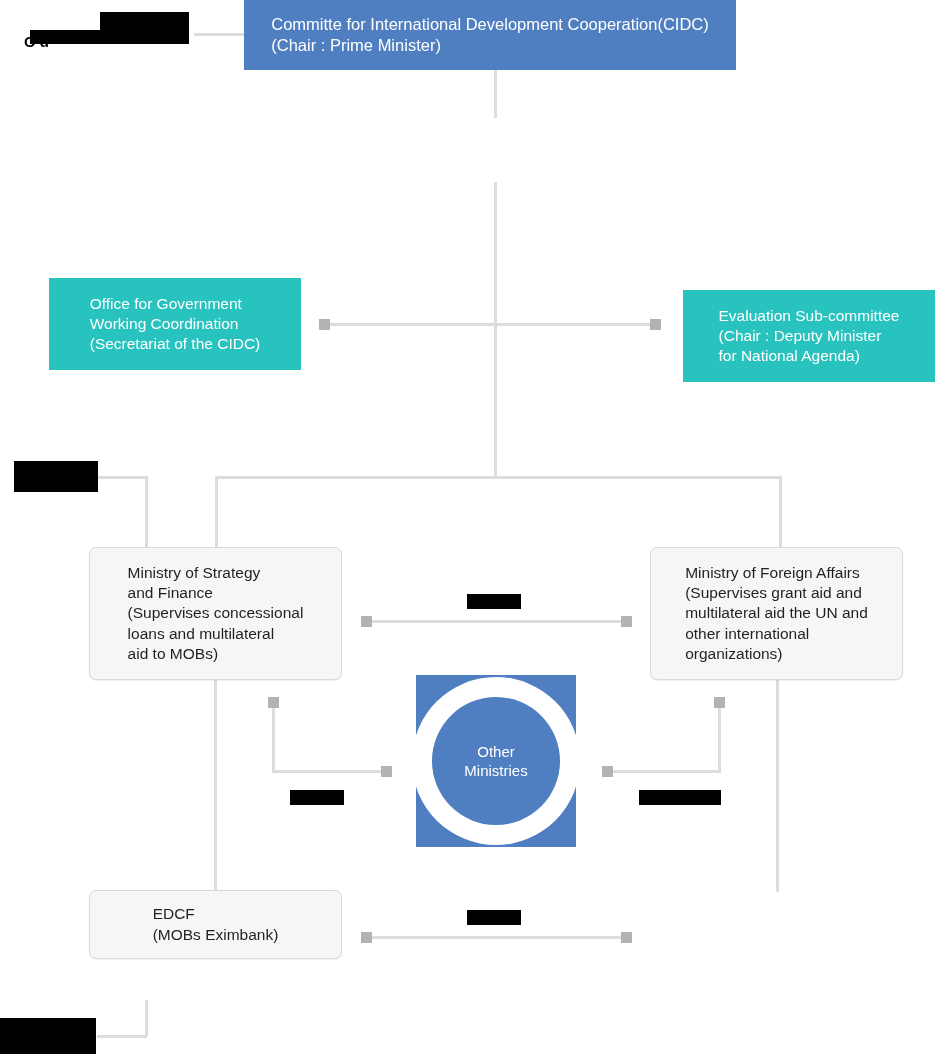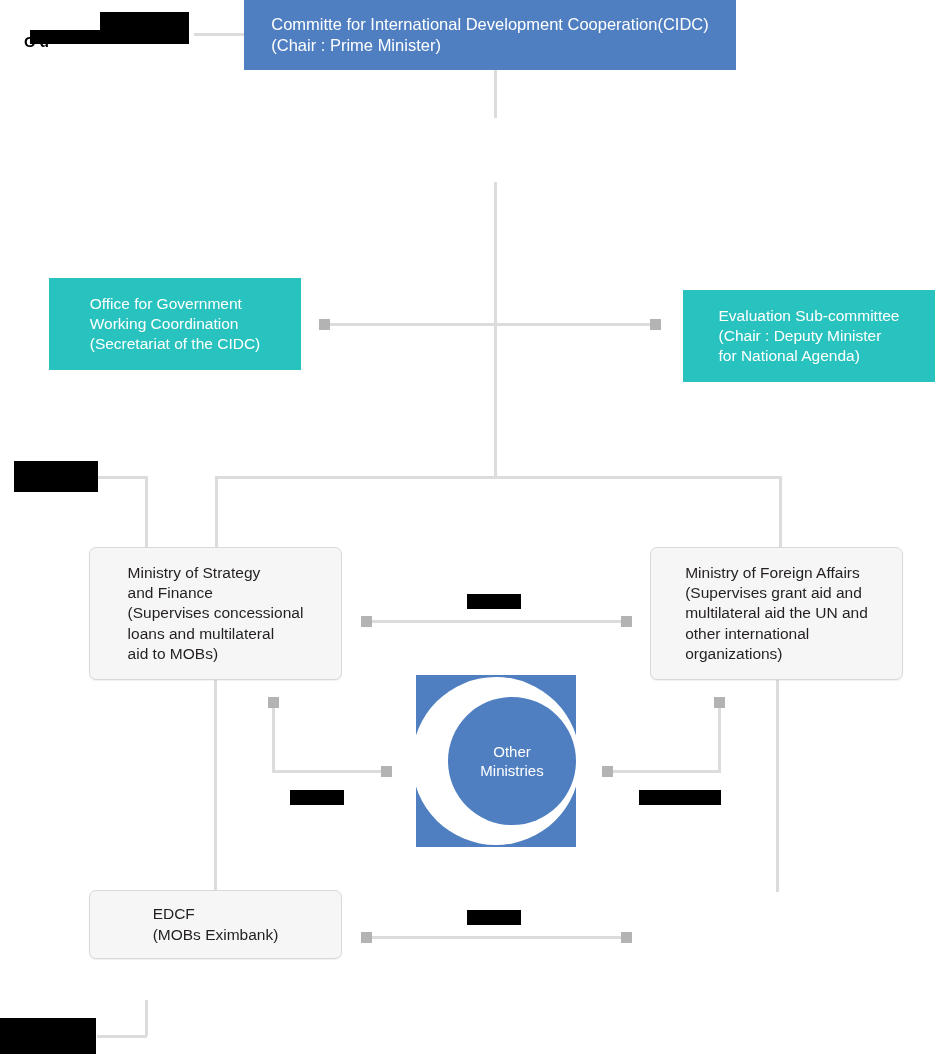--- a/index.html
+++ b/index.html
@@ -222,21 +222,21 @@
     <span class="node-text">Ministry of Foreign Affairs
 (Supervises grant aid and
 multilateral aid the UN and
 other international
 organizations)</span>
   </div>
 
   <div class="circle-wrap" style="left:416px; top:675px; width:160px; height:172px;">
     <div class="circle-backsquare" style="left:0px; top:0px; width:160px; height:172px;"></div>
     <div class="circle-ring" style="left:-4px; top:2px; width:168px; height:168px;"></div>
-    <div class="circle-core" style="left:32px; top:22px; width:128px; height:128px;">
+    <div class="circle-core" style="left:16px; top:22px; width:128px; height:128px;">
       <span class="node-text">Other
 Ministries</span>
     </div>
   </div>
 
   <div class="node node-gray" style="left:89px; top:890px; width:253px; height:69px;">
     <span class="node-text">EDCF
 (MOBs Eximbank)</span>
   </div>
 

